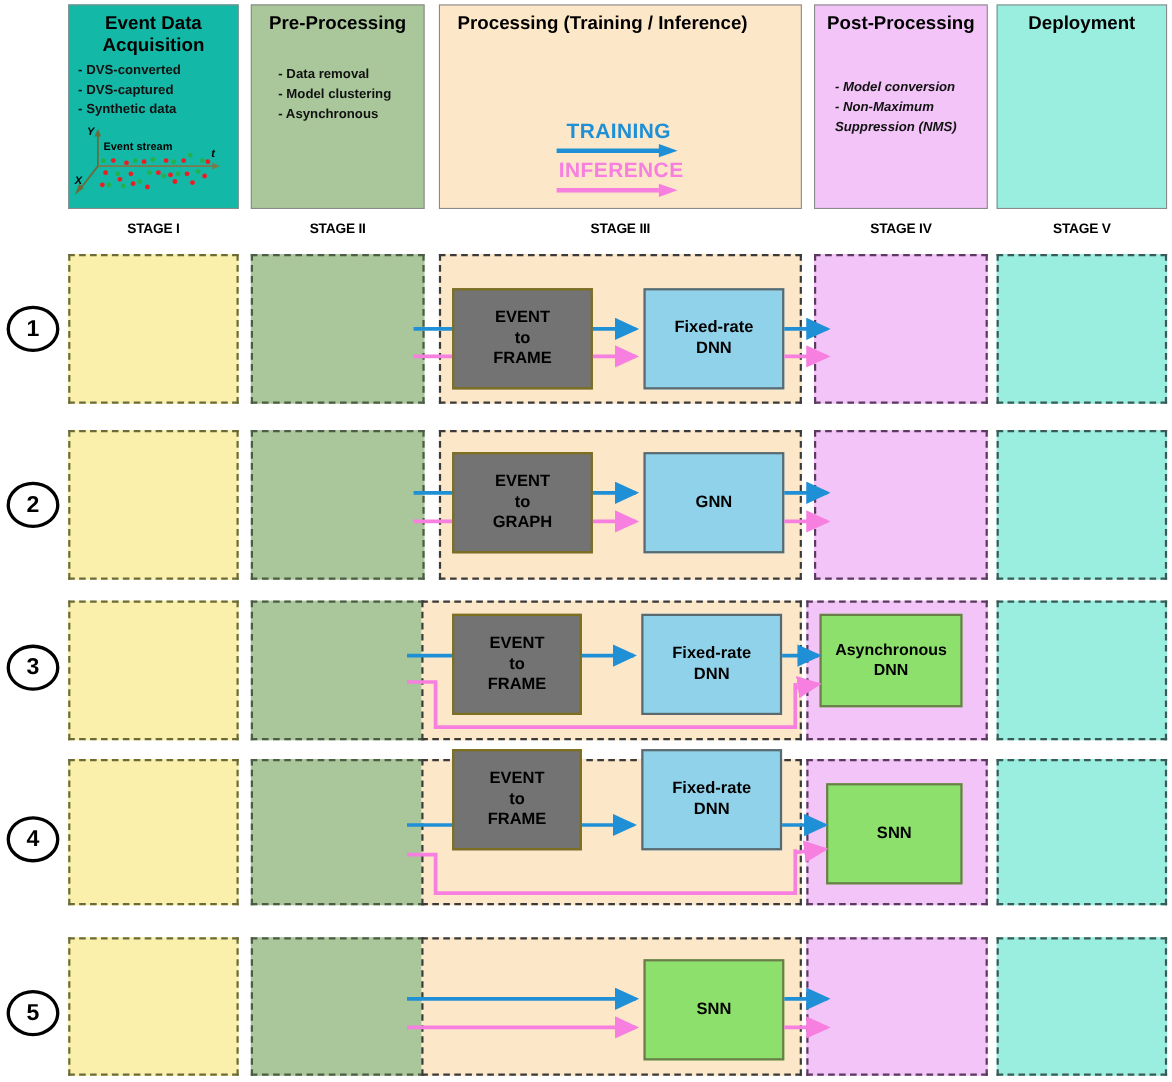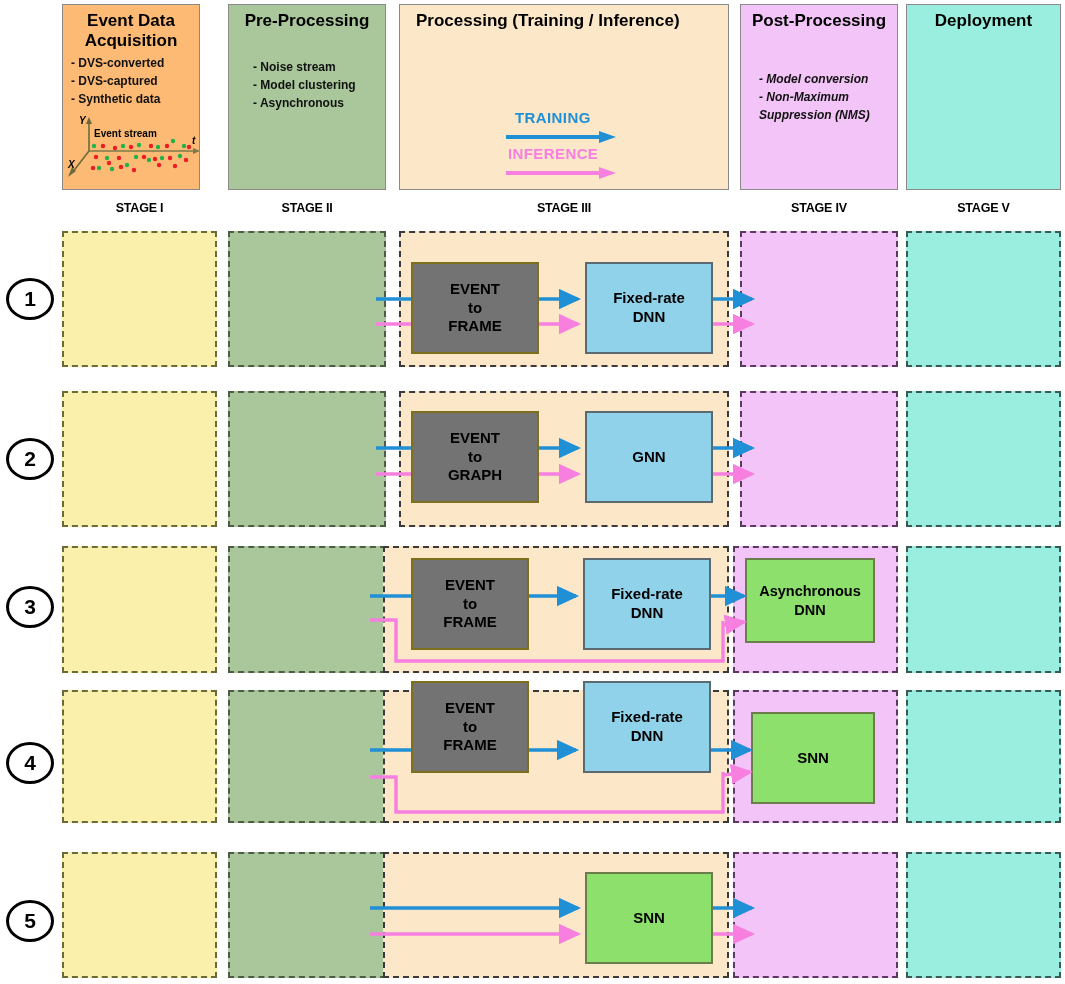--- a/index.html
+++ b/index.html
@@ -67,28 +67,28 @@
 
   
   #wires { position:absolute; left:0; top:0; width:1065px; height:984px; pointer-events:none; }
 
   
   .evplot { position:absolute; }
   .evlabel {
     position:absolute; font-size:10px; font-weight:bold; color:#000;
     white-space:nowrap;
   }
-  .legend-text { position:absolute; font-size:15px; font-weight:bold; letter-spacing:0.4px; }
+  .legend-text { position:absolute; font-size:19px; font-weight:bold; letter-spacing:0.4px; }
 </style>
 </head>
 <body>
 
 <div id="stage">
 
-  <div class="hdr" style="left:62px; top:4px; width:138px; height:186px; background:#fdba74;">
+  <div class="hdr" style="left:62px; top:4px; width:155px; height:186px; background:#14b8a6;">
     <div class="hdr-title">Event Data Acquisition</div>
     <div class="hdr-bullets">
       <div>- DVS-converted</div>
       <div>- DVS-captured</div>
       <div>- Synthetic data</div>
     </div>
 
     <div class="evplot" style="left:0px; top:108px; width:155px; height:76px;">
       <svg width="155" height="76" viewBox="0 0 155 76">
 
@@ -139,21 +139,21 @@
       <div class="evlabel" style="left:16px; top:2px; font-style:italic;">Y</div>
       <div class="evlabel" style="left:5px; top:46px; font-style:italic;">X</div>
       <div class="evlabel" style="left:129px; top:22px; font-style:italic;">t</div>
       <div class="evlabel" style="left:31px; top:15px;">Event stream</div>
     </div>
   </div>
 
   <div class="hdr" style="left:228px; top:4px; width:158px; height:186px; background:#a9c79b;">
     <div class="hdr-title">Pre-Processing</div>
     <div class="hdr-bullets" style="margin-top:28px; padding-left:16px;">
-      <div>- Noise stream</div>
+      <div>- Data removal</div>
       <div>- Model clustering</div>
       <div>- Asynchronous</div>
     </div>
   </div>
 
   <div class="hdr" style="left:399px; top:4px; width:330px; height:186px; background:#fce7c8;">
     <div class="hdr-title" style="text-align:left; padding-left:8px;">Processing (Training / Inference)</div>
 
     <div class="legend-text" style="left:115px; top:104px; color:#1f8fd6;">TRAINING</div>
     <svg width="115" height="16" style="position:absolute; left:105px; top:124px;">

